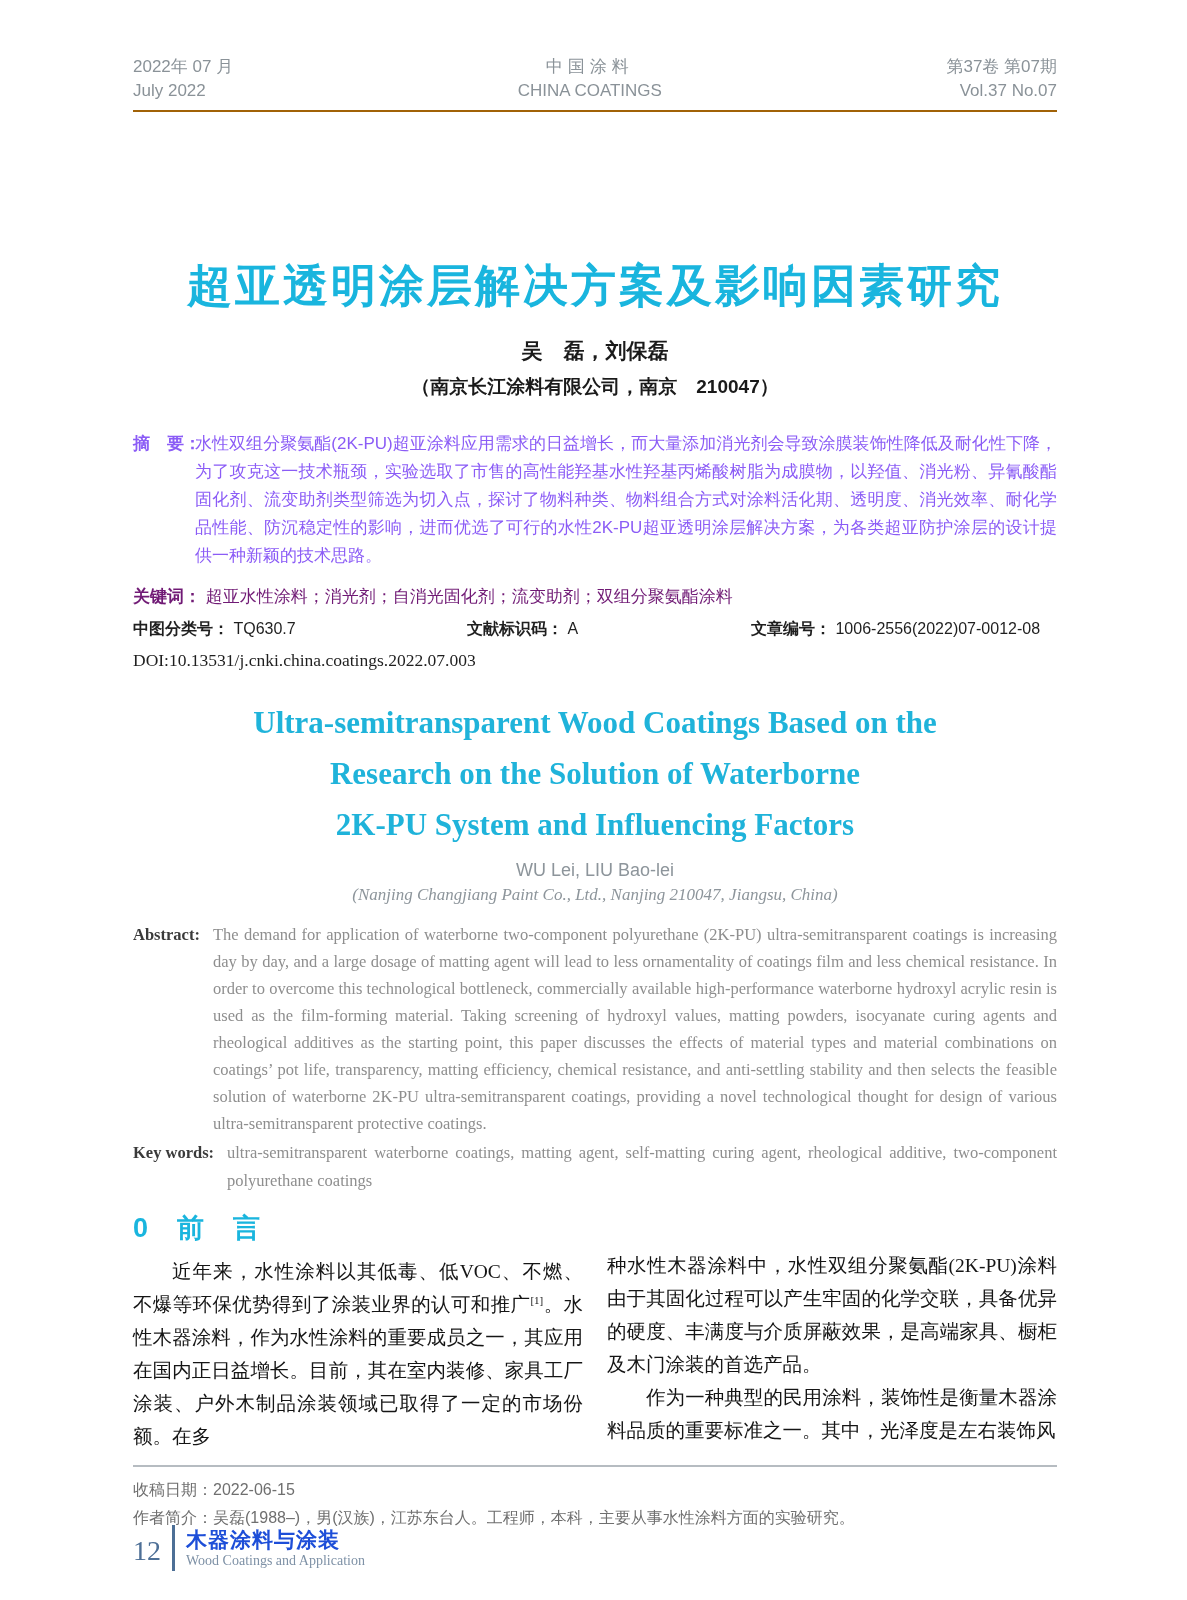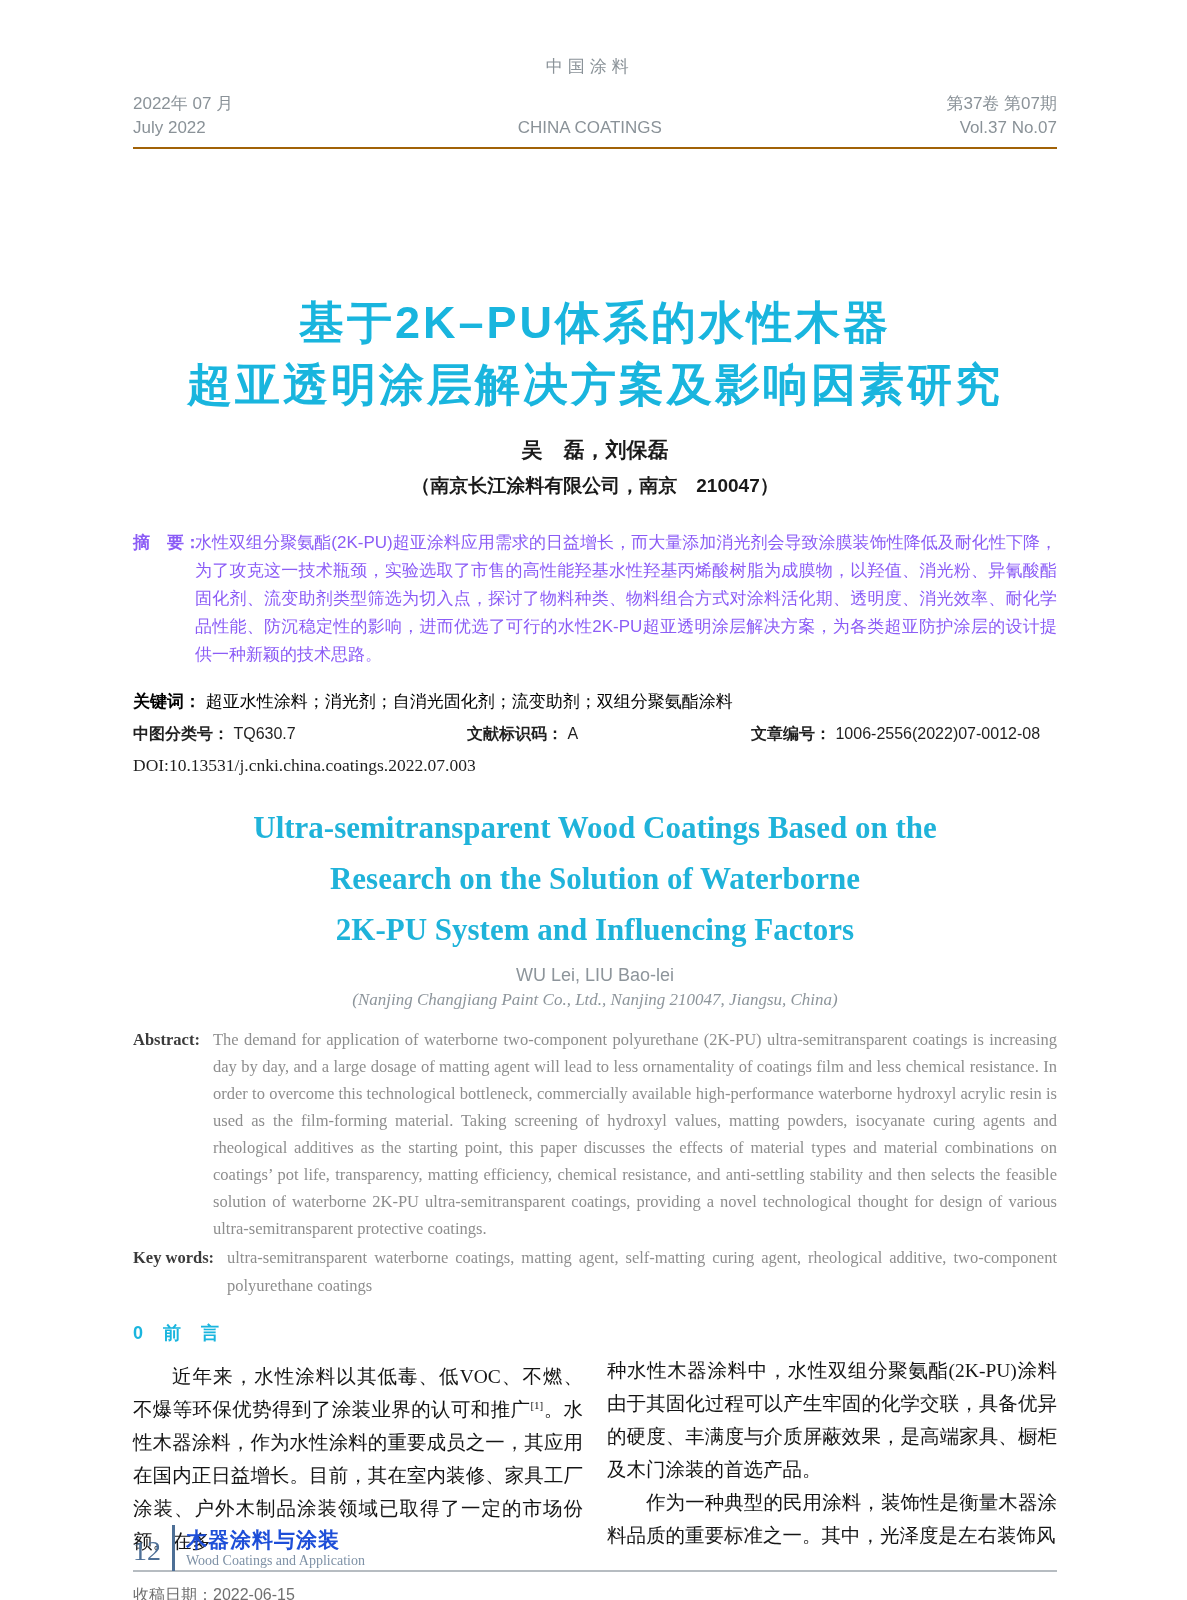--- a/index.html
+++ b/index.html
@@ -11,37 +11,37 @@
   }
   .content { padding:55px 130px 0 133px; }
 
   
   .journal-header {
     display:flex; justify-content:space-between; align-items:flex-end;
     color:#8a9298; font-size:17px; line-height:24px;
     border-bottom:2px solid #a16207; padding-bottom:7px;
   }
   .jh-col { display:flex; flex-direction:column; }
-  .jh-center { text-align:center;gap:37px; }
+  .jh-center { text-align:center; }
   .jh-right { text-align:right; }
   .jh-cn { letter-spacing:5px; }
 
   
   .title-cn {
     margin-top:143px; text-align:center; color:#19b5de; font-weight:bold;
     font-size:45px; line-height:62px; letter-spacing:3px;
   }
   .authors-cn { margin-top:20px; text-align:center; font-weight:bold; font-size:21px; color:#1a1a1a; }
   .affil-cn   { margin-top:9px;  text-align:center; font-weight:bold; font-size:19px; color:#1a1a1a; }
 
   
   .hang { position:relative; text-align:justify; }
   .hang .lbl { position:absolute; left:0; top:0; font-weight:bold; white-space:nowrap; }
   .abstract-cn { margin-top:30px; font-size:17px; line-height:28px; padding-left:62px; color:#8b5cf6; }
-  .keywords-cn { margin-top:19px; font-size:17px; line-height:28px; color:#000000; }
+  .keywords-cn { margin-top:13px; font-size:17px; line-height:28px; color:#701a75; }
   .keywords-cn .lbl-inline { font-weight:bold; }
   .class-row { margin-top:4px; display:flex; font-size:16px; line-height:28px; color:#1f1f1f; }
   .class-row .seg1 { width:334px; }
   .class-row .seg2 { width:284px; }
   .class-row .lbl-inline { font-weight:bold; }
   .doi-line { margin-top:7px; font-family:"Liberation Serif", serif; font-size:17.5px; color:#1f1f1f; }
 
   
   .title-en {
     margin-top:26px; text-align:center; color:#1fb3da; font-weight:bold;
@@ -59,21 +59,21 @@
   .abstract-en .lbl, .keywords-en .lbl { color:#3a3a3a; font-weight:bold; }
   .keywords-en {
     margin-top:2px; font-family:"Liberation Serif", serif; color:#8e8e8e;
     font-size:16.5px; line-height:28px; padding-left:94px;
   }
 
   
   .body-cols { margin-top:18px; display:flex; gap:24px; }
   .col { width:450px; }
   .section-heading {
-    color:#19b5de; font-weight:bold; font-size:18px; line-height:30px;
+    color:#19b5de; font-weight:bold; font-size:27px; line-height:30px;
     margin-bottom:12px; letter-spacing:1px;
   }
   .body-text {
     font-family:"Liberation Serif", serif; font-size:19.5px; line-height:33px;
     text-align:justify; color:#151515;
   }
   .body-text p.indent { text-indent:2em; }
   .col-right { padding-top:36px; }
   sup.ref { font-size:11px; vertical-align:super; line-height:0; }
 
@@ -108,21 +108,20 @@
         <span class="jh-cn">中国涂料</span>
         <span>CHINA COATINGS</span>
       </div>
       <div class="jh-col jh-right">
         <span>第37卷 第07期</span>
         <span>Vol.37  No.07</span>
       </div>
     </div>
 
     <div class="title-cn">
-      <div>基于2K–PU体系的水性木器</div>
       <div>超亚透明涂层解决方案及影响因素研究</div>
     </div>
 
     <div class="authors-cn">吴　磊，刘保磊</div>
     <div class="affil-cn">（南京长江涂料有限公司，南京　210047）</div>
 
     <p class="hang abstract-cn">
       <span class="lbl">摘　要：</span>
       <span>水性双组分聚氨酯(2K-PU)超亚涂料应用需求的日益增长，而大量添加消光剂会导致涂膜装饰性降低及耐化性下降，为了攻克这一技术瓶颈，实验选取了市售的高性能羟基水性羟基丙烯酸树脂为成膜物，以羟值、消光粉、异氰酸酯固化剂、流变助剂类型筛选为切入点，探讨了物料种类、物料组合方式对涂料活化期、透明度、消光效率、耐化学品性能、防沉稳定性的影响，进而优选了可行的水性2K-PU超亚透明涂层解决方案，为各类超亚防护涂层的设计提供一种新颖的技术思路。</span>
     </p>

